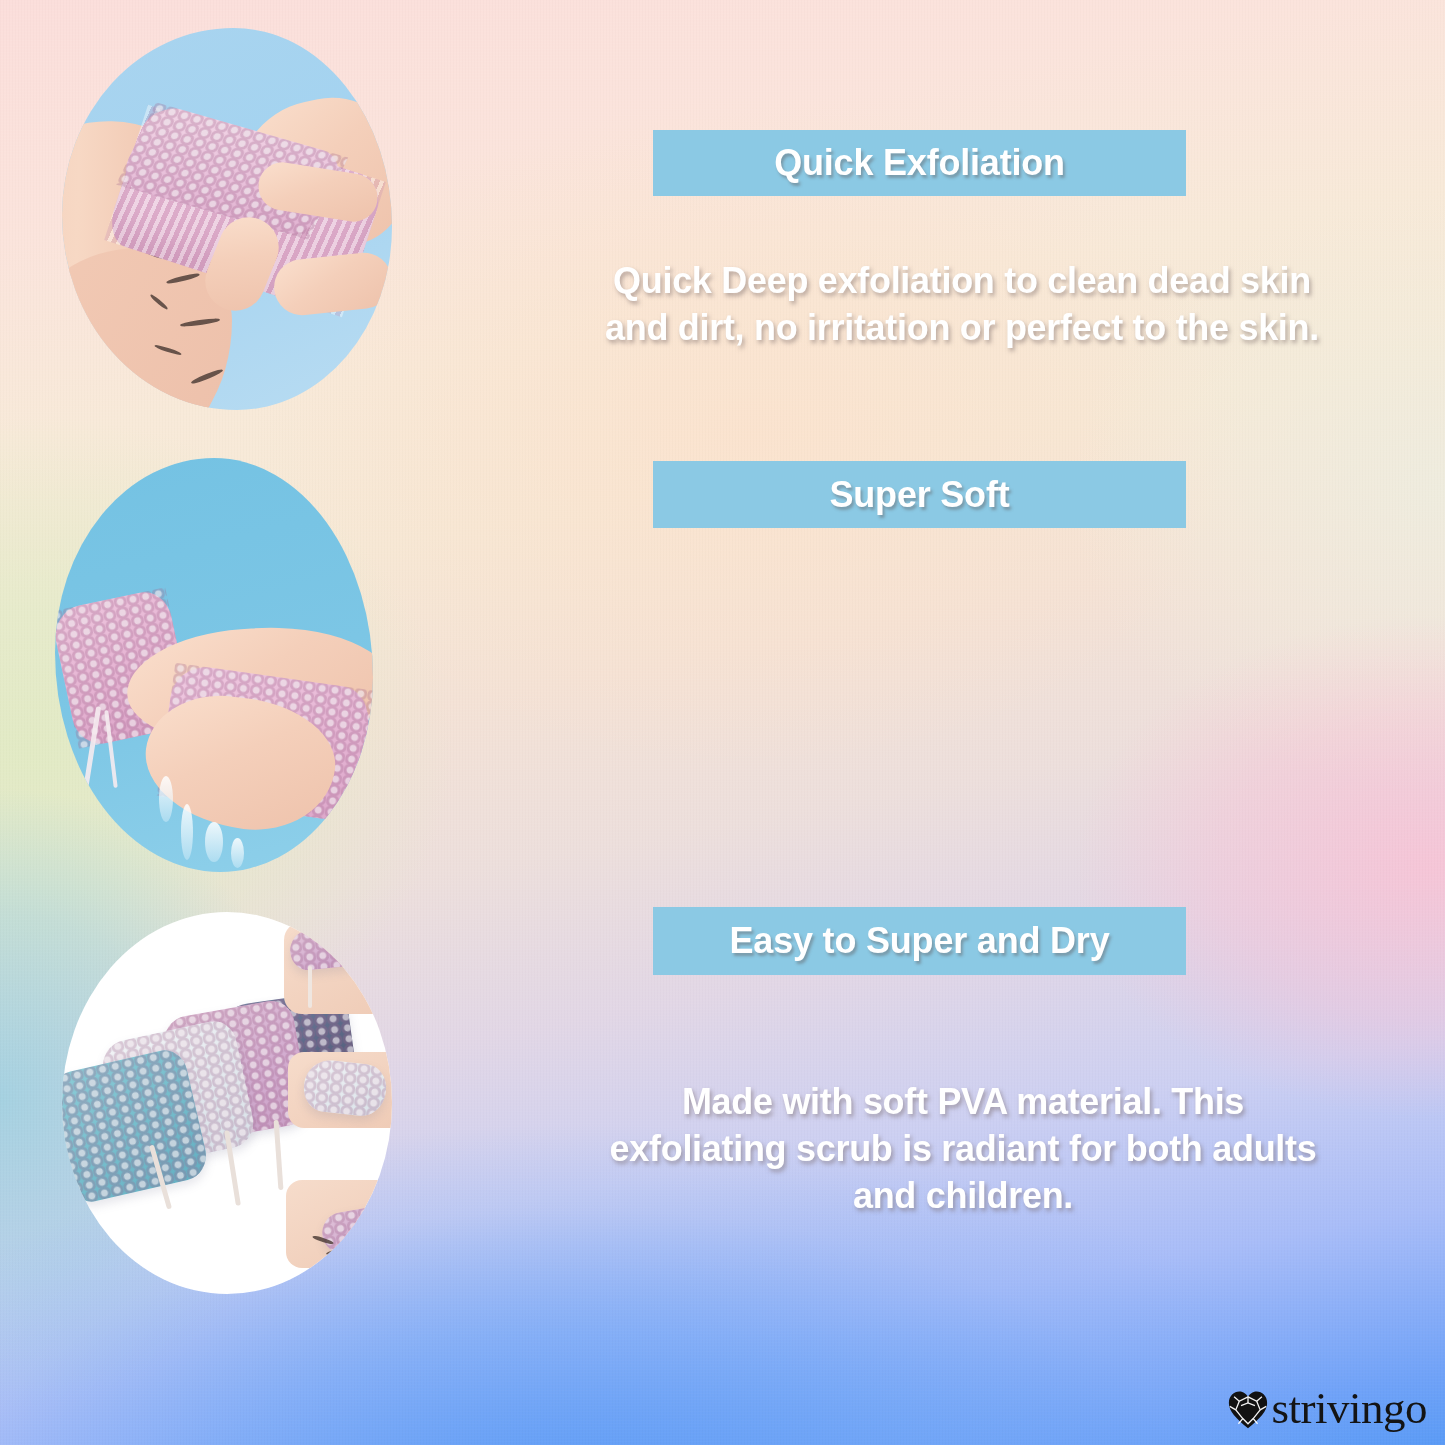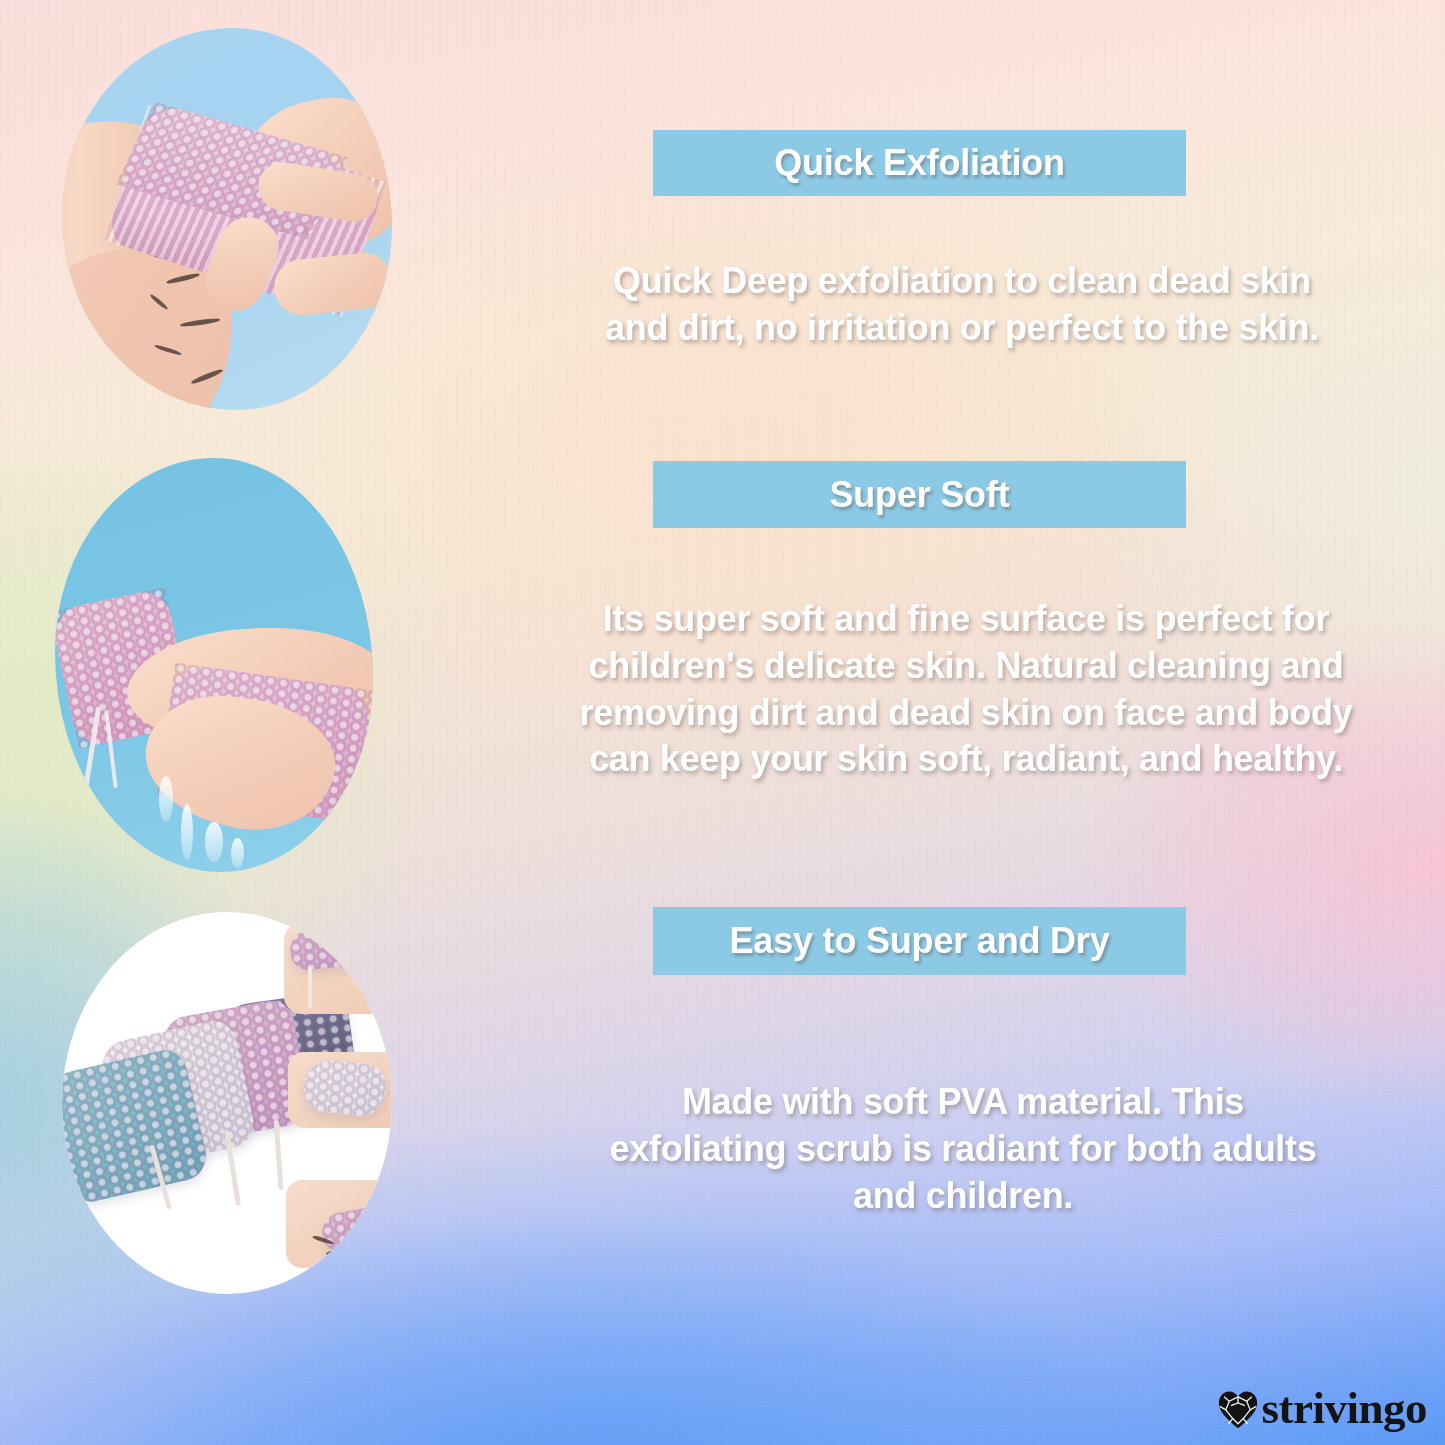--- a/index.html
+++ b/index.html
@@ -263,21 +263,21 @@
     gap: 2px;
   }
   #brand-logo .logo-heart {
     width: 42px;
     height: 40px;
     display: block;
   }
   #brand-logo .logo-word {
     font-family: "Liberation Serif", serif;
     font-size: 45px;
-    font-weight: bold;
+    font-weight: normal;
     color: #141414;
     line-height: 1;
     letter-spacing: -0.5px;
   }
 </style>
 </head>
 <body>
 
 <div id="infographic">
 
@@ -373,21 +373,20 @@
   <div class="content">
 
     <div class="banner" id="banner-quick-exfoliation">
       <span class="banner-text">Quick Exfoliation</span>
     </div>
     <p class="body-copy" id="copy-quick-exfoliation">Quick Deep exfoliation to clean dead skin and dirt, no irritation or perfect to the skin.</p>
 
     <div class="banner" id="banner-super-soft">
       <span class="banner-text">Super Soft</span>
     </div>
-    <p class="body-copy" id="copy-super-soft">Its super soft and fine surface is perfect for children's delicate skin. Natural cleaning and removing dirt and dead skin on face and body can keep your skin soft, radiant, and healthy.</p>
 
     <div class="banner" id="banner-easy-clean-dry">
       <span class="banner-text">Easy to Super and Dry</span>
     </div>
     <p class="body-copy" id="copy-easy-clean-dry">Made with soft PVA material. This exfoliating scrub is radiant for both adults and children.</p>
   </div>
 
   <div id="brand-logo">
     <svg class="logo-heart" viewBox="0 0 48 46">
       <path d="M24 45 C10 34 2 25 2 16 C2 8 8 3 14 3 C19 3 22 6 24 9 C26 6 29 3 34 3 C40 3 46 8 46 16 C46 25 38 34 24 45 Z" fill="#121212"></path>

